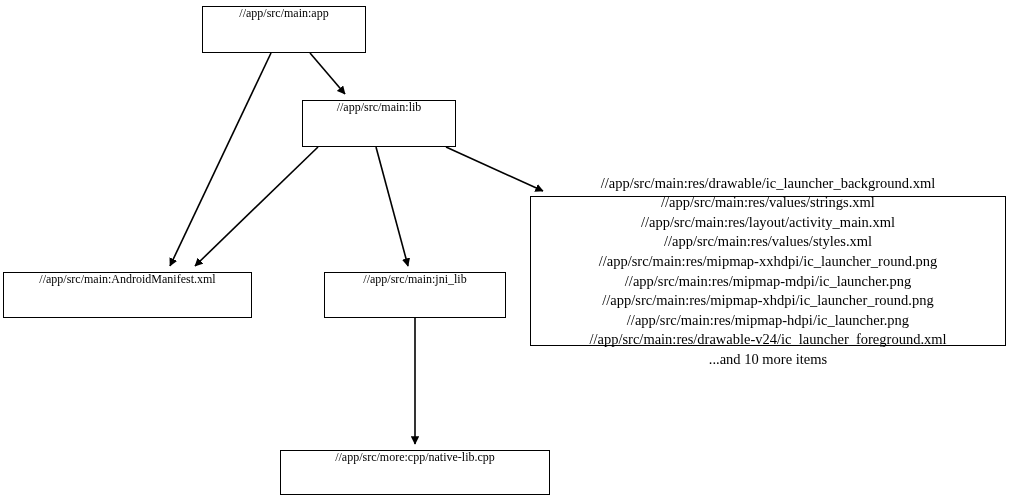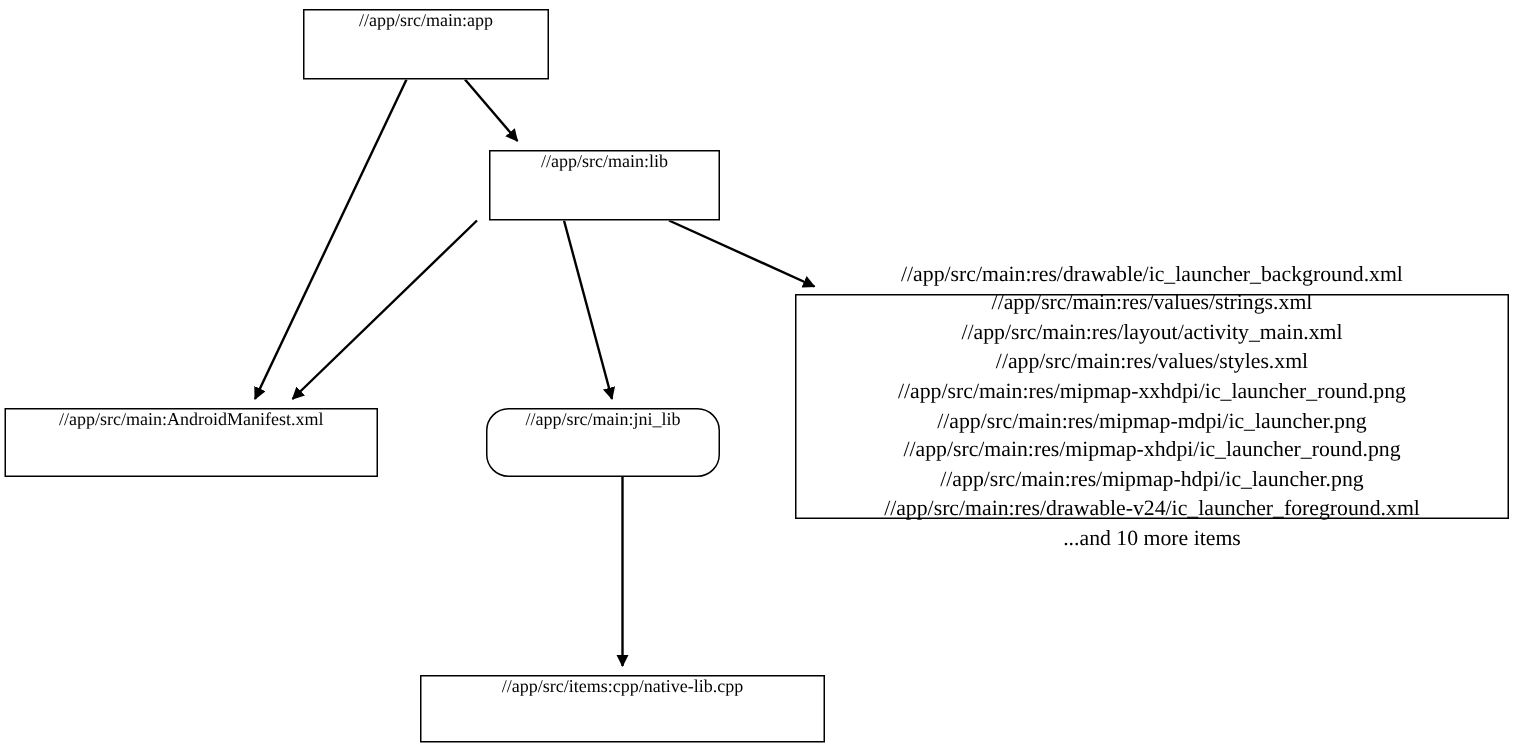--- a/index.html
+++ b/index.html
@@ -44,23 +44,23 @@
   }
   .node-multi {
     font-size: 14.5px;
     line-height: 19.6px;
     padding: 7px 6px 6px 6px;
     align-items: center;
     justify-content: center;
   }
   
   #node-app        { left: 202px; top: 6px;   width: 164px; height: 47px; }
-  #node-lib        { left: 302px; top: 100px; width: 154px; height: 47px; margin-left: 24px; }
+  #node-lib        { left: 302px; top: 100px; width: 154px; height: 47px; }
   #node-manifest   { left: 3px;   top: 272px; width: 249px; height: 46px; }
-  #node-jnilib     { left: 324px; top: 272px; width: 156px; height: 46px; border-radius: 15px; }
+  #node-jnilib     { left: 324px; top: 272px; width: 182px; height: 46px; }
   #node-resources  { left: 530px; top: 196px; width: 476px; height: 150px; }
   #node-nativelib  { left: 280px; top: 450px; width: 270px; height: 45px; }
 </style>
 </head>
 <body>
 
 <div id="graph">
 
   <svg id="edges" viewBox="0 0 1018 496" width="1018" height="496" xmlns="http://www.w3.org/2000/svg">
     <defs>
@@ -105,16 +105,16 @@
 //app/src/main:res/values/styles.xml
 //app/src/main:res/mipmap-xxhdpi/ic_launcher_round.png
 //app/src/main:res/mipmap-mdpi/ic_launcher.png
 //app/src/main:res/mipmap-xhdpi/ic_launcher_round.png
 //app/src/main:res/mipmap-hdpi/ic_launcher.png
 //app/src/main:res/drawable-v24/ic_launcher_foreground.xml
 ...and 10 more items</span>
   </div>
 
   <div class="node" id="node-nativelib">
-    <span class="node-label">//app/src/items:cpp/native-lib.cpp</span>
+    <span class="node-label">//app/src/more:cpp/native-lib.cpp</span>
   </div>
 
 </div>
 
 </body></html>

